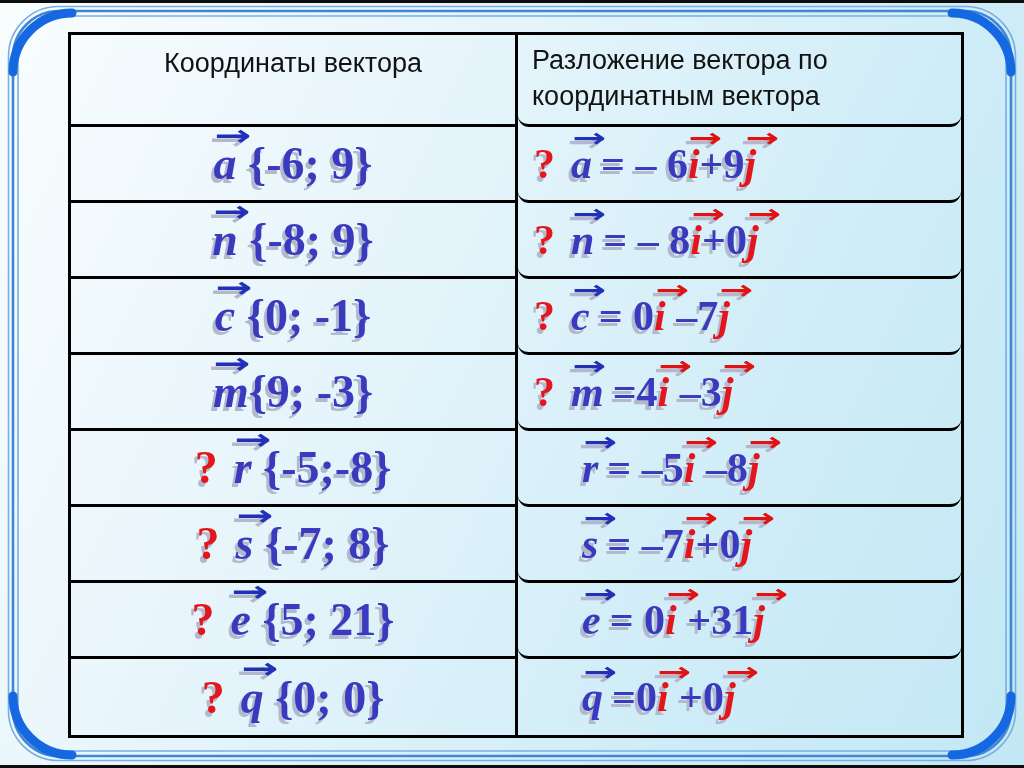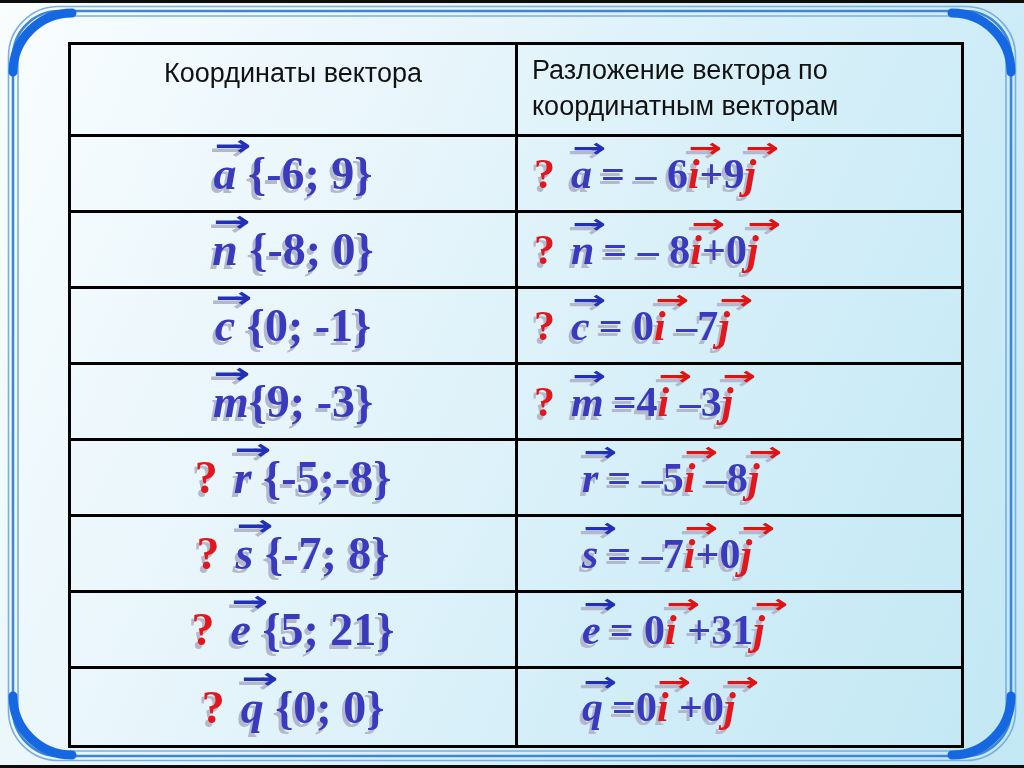--- a/index.html
+++ b/index.html
@@ -12,39 +12,39 @@
   body{width:1024px;height:768px;overflow:hidden;
        font-family:"Liberation Serif",serif;}
   .slide{position:relative;width:1024px;height:768px;
          background:linear-gradient(115deg,var(--bg-1) 0%,var(--bg-2) 35%,var(--bg-3) 75%,var(--bg-4) 100%);}
   .frame-svg{position:absolute;inset:0;pointer-events:none;}
   .thin-line{fill:none;stroke:var(--frame-thin);}
   .thin-line.lt{stroke:var(--frame-thin-light);}
   .thick-arc{fill:none;stroke:var(--frame-thick);stroke-width:9;stroke-linecap:round;}
   .edge-band{fill:var(--edge-black);}
 
-  .vtable{position:absolute;left:68px;top:42px;width:896px;height:706px;
+  .vtable{position:absolute;left:68px;top:32px;width:896px;height:706px;
           box-sizing:border-box;border:3px solid var(--table-border);
           display:grid;grid-template-columns:447px 1fr;grid-template-rows:92px repeat(8,1fr);}
   .cell{box-sizing:border-box;border-bottom:3px solid var(--table-border);
         display:flex;align-items:center;min-width:0;}
   .cell.lcol{border-right:3px solid var(--table-border);justify-content:center;}
   .cell.last{border-bottom:none;}
   .hcell{align-items:flex-start;font-family:"Liberation Sans",sans-serif;
          font-size:27px;color:var(--header-text);line-height:1.32;}
   .hcell.lcol{justify-content:center;padding-top:11px;}
   .hcell.rcol{padding:8px 10px 0 14px;}
   .hlines{display:block;}
   .hlines span{display:block;}
 
   .formula{white-space:pre;font-weight:bold;
            text-shadow:-3px 4px 0 var(--shadow-gray);}
   .lcol .formula{font-size:46px;}
   .rcol .formula{font-size:42px;}
-  .rcol{padding-left:16px;}
+  .rcol{padding-left:16px;border-radius:11px;}
   .rcol.indent{padding-left:64px;}
 
   .qmark{color:var(--math-red);font-weight:bold;margin-right:16px;}
   .qmark:empty{display:none;margin:0;}
   .coords,.op{color:var(--math-blue);}
   .vec{position:relative;display:inline-block;font-style:italic;}
   .vec.bl{color:var(--math-blue);}
   .vec.rd{color:var(--math-red);}
   .vec .arr{position:absolute;top:-0.54em;left:0.02em;font-size:0.62em;
             font-style:normal;font-family:"DejaVu Sans",sans-serif;
@@ -71,33 +71,33 @@
   </svg>
 
   <div class="vtable">
 
     <div class="cell lcol hcell">
       <span>Координаты вектора</span>
     </div>
     <div class="cell hcell rcol">
       <span class="hlines">
           <span>Разложение вектора по</span>
-          <span>координатным векторам</span>
+          <span>координатным вектора</span>
         </span>
     </div>
 
     <div class="cell lcol">
         <span class="formula"><span class="vec bl"><span class="arr">→</span><span>a</span></span><span class="coords"> {-6; 9}</span></span>
       </div>
     <div class="cell rcol">
         <span class="formula"><span class="qmark">?</span><span class="vec bl name"><span class="arr">→</span><span>a</span></span><span class="op">= – 6</span><span class="vec rd"><span class="arr">→</span><span>i</span></span><span class="op">+9</span><span class="vec rd"><span class="arr">→</span><span>j</span></span></span>
       </div>
 
     <div class="cell lcol">
-        <span class="formula"><span class="vec bl"><span class="arr">→</span><span>n</span></span><span class="coords"> {-8; 0}</span></span>
+        <span class="formula"><span class="vec bl"><span class="arr">→</span><span>n</span></span><span class="coords"> {-8; 9}</span></span>
       </div>
     <div class="cell rcol">
         <span class="formula"><span class="qmark">?</span><span class="vec bl name"><span class="arr">→</span><span>n</span></span><span class="op">= – 8</span><span class="vec rd"><span class="arr">→</span><span>i</span></span><span class="op">+0</span><span class="vec rd"><span class="arr">→</span><span>j</span></span></span>
       </div>
 
     <div class="cell lcol">
         <span class="formula"><span class="vec bl"><span class="arr">→</span><span>c</span></span><span class="coords"> {0; -1}</span></span>
       </div>
     <div class="cell rcol">
         <span class="formula"><span class="qmark">?</span><span class="vec bl name"><span class="arr">→</span><span>c</span></span><span class="op">= 0</span><span class="vec rd"><span class="arr">→</span><span>i</span></span><span class="op"> –7</span><span class="vec rd"><span class="arr">→</span><span>j</span></span></span>

